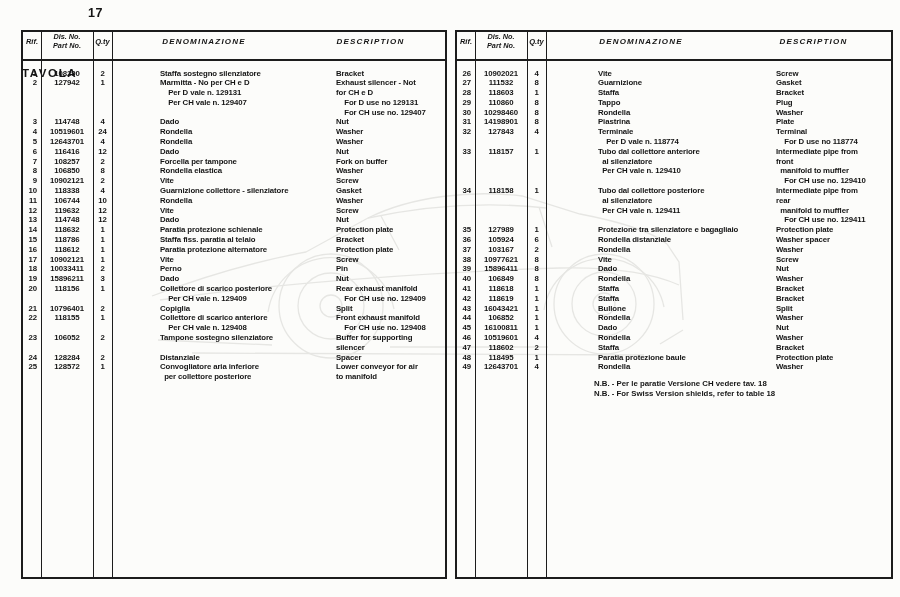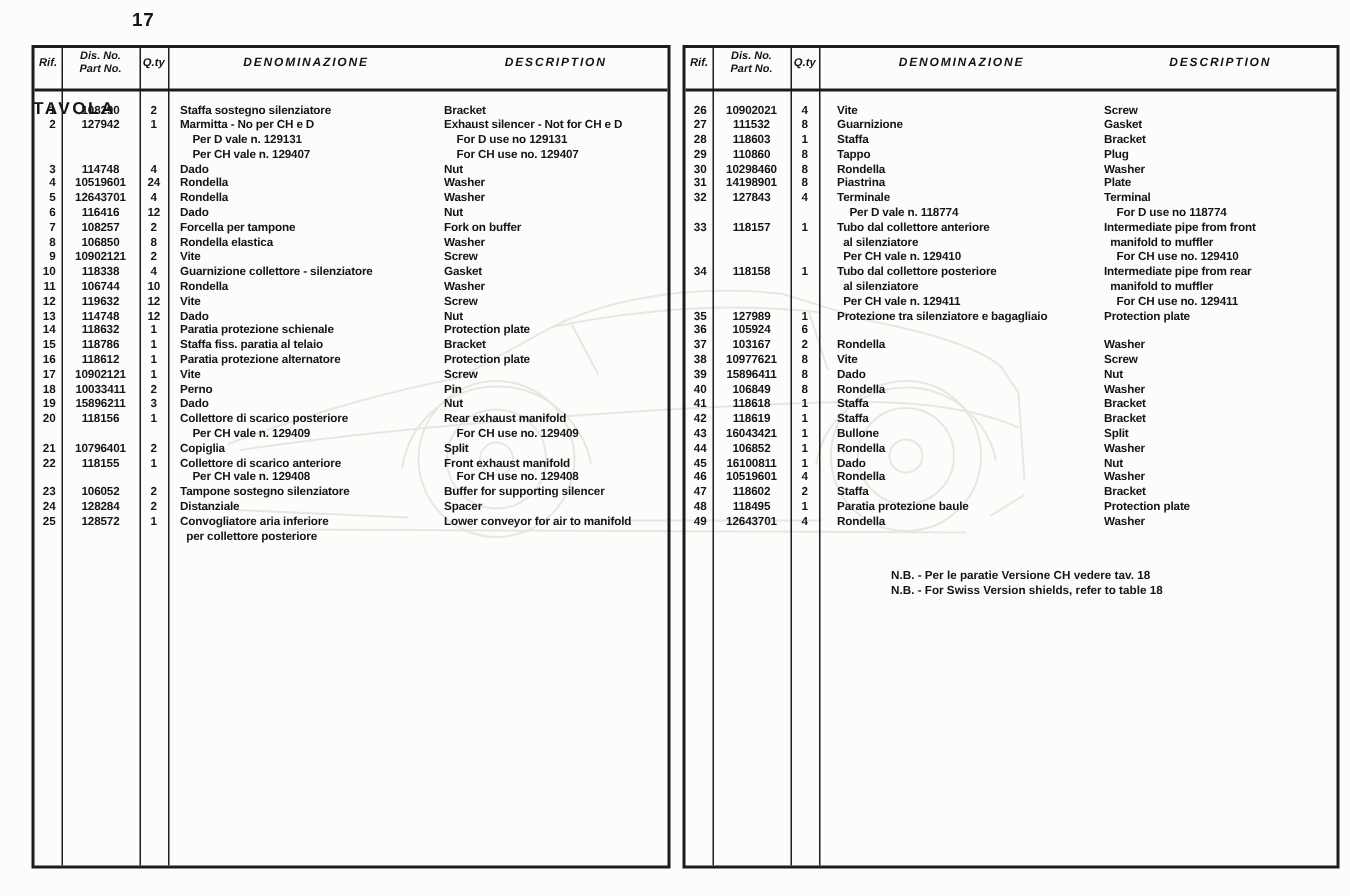--- a/index.html
+++ b/index.html
@@ -44,21 +44,21 @@
 
   .rows { position:absolute; top:28.5px; left:0; right:0; padding-top:8px; }
   .trow {
     display:grid; grid-template-columns:18px 52px 19px 1fr;
     font-weight:bold; font-size:7.8px; line-height:9.8px; letter-spacing:-0.1px;
   }
   .c-rif  { text-align:right; padding-right:4px; }
   .c-part { text-align:center; }
   .c-qty  { text-align:center; }
   .c-content { display:flex; }
-  .c-denom { width:184px; padding-left:8px; box-sizing:border-box; white-space:pre-wrap; }
+  .c-denom { width:184px; padding-left:8px; box-sizing:border-box; white-space:pre-wrap;margin-left:40px; }
   .c-desc  { flex:1; white-space:pre-wrap; padding-right:18px; }
   .right .c-denom { width:190px; padding-left:12px; }
 
   .notes {
     position:absolute; left:100px; top:347px;
     font-weight:bold; font-size:7.8px; line-height:10px; white-space:pre;margin-left:37px;
   }
 </style>
 </head>
 <body>
@@ -450,20 +450,24 @@
         <div class="c-qty">1</div>
         <div class="c-content">
           <div class="c-denom">Protezione tra silenziatore e bagagliaio</div>
           <div class="c-desc">Protection plate</div>
         </div>
       </div>
       <div class="trow">
         <div class="c-rif">36</div>
         <div class="c-part">105924</div>
         <div class="c-qty">6</div>
+        <div class="c-content">
+          <div class="c-denom">Rondella distanziale</div>
+          <div class="c-desc">Washer spacer</div>
+        </div>
       </div>
       <div class="trow">
         <div class="c-rif">37</div>
         <div class="c-part">103167</div>
         <div class="c-qty">2</div>
         <div class="c-content">
           <div class="c-denom">Rondella</div>
           <div class="c-desc">Washer</div>
         </div>
       </div>

